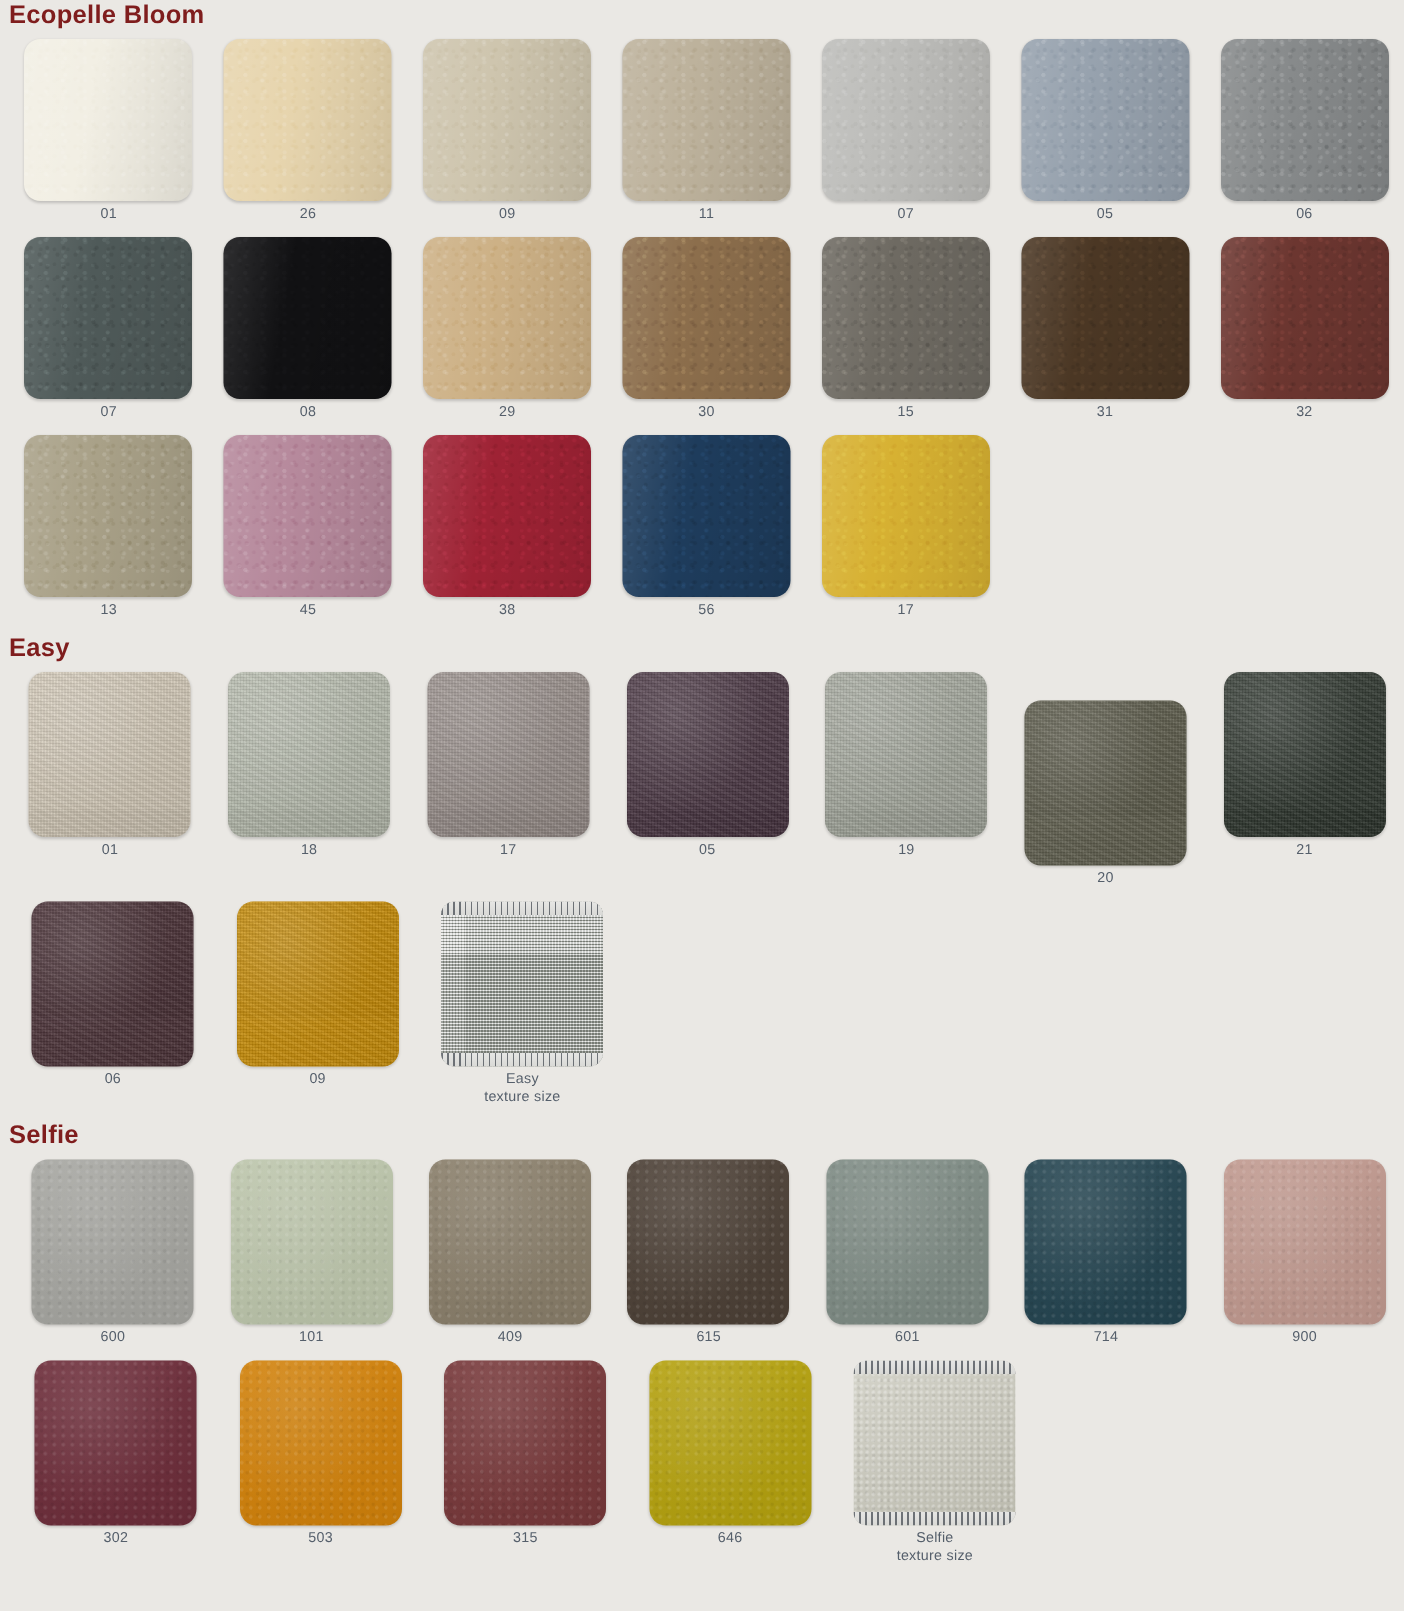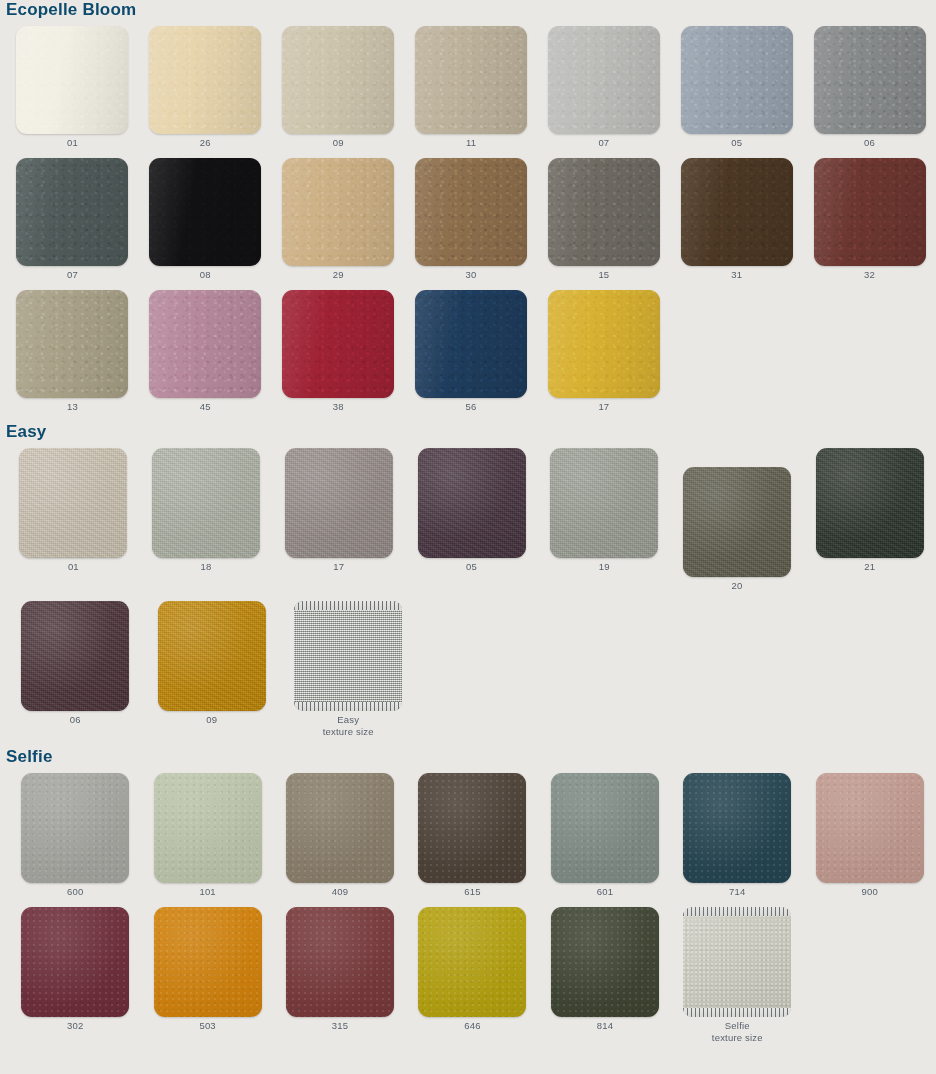--- a/index.html
+++ b/index.html
@@ -19,21 +19,21 @@
     width: 936px;
     height: 1074px;
     box-sizing: border-box;
   }
 
   
   .section-title {
     font-family: "Liberation Sans", sans-serif;
     font-size: 17px;
     font-weight: bold;
-    color: #0c4a6e;
+    color: #7f1d1d;
     letter-spacing: 0.2px;
     margin: 0;
     padding: 0 0 0 6px;
     line-height: 20px;
   }
   .section {
     position: relative;
   }
   .section-head {
     height: 26px;
@@ -386,24 +386,20 @@
           </div>
           <div class="cell" style="width: 136.5px;">
             <div class="chip grain-micro" style="width: 108px; height: 110px; background: rgb(119, 56, 58);"></div>
             <div class="label">315</div>
           </div>
           <div class="cell" style="width: 136.5px;">
             <div class="chip grain-micro" style="width: 108px; height: 110px; background: rgb(180, 161, 14);"></div>
             <div class="label">646</div>
           </div>
           <div class="cell" style="width: 136.5px;">
-            <div class="chip grain-micro" style="width: 108px; height: 110px; background: rgb(62, 68, 49);"></div>
-            <div class="label">814</div>
-          </div>
-          <div class="cell" style="width: 136.5px;">
             <div class="chip texture-sample" style="width: 108px; height: 110px;">
               <div class="fabric suede"></div>
               <div class="ruler top"></div>
               <div class="ruler bottom"></div>
             </div>
             <div class="label">Selfie
 texture size</div>
           </div>
           <div class="cell" style="width: 136.5px;">
             <div class="chip blank" style="width: 108px; height: 110px;"></div>

